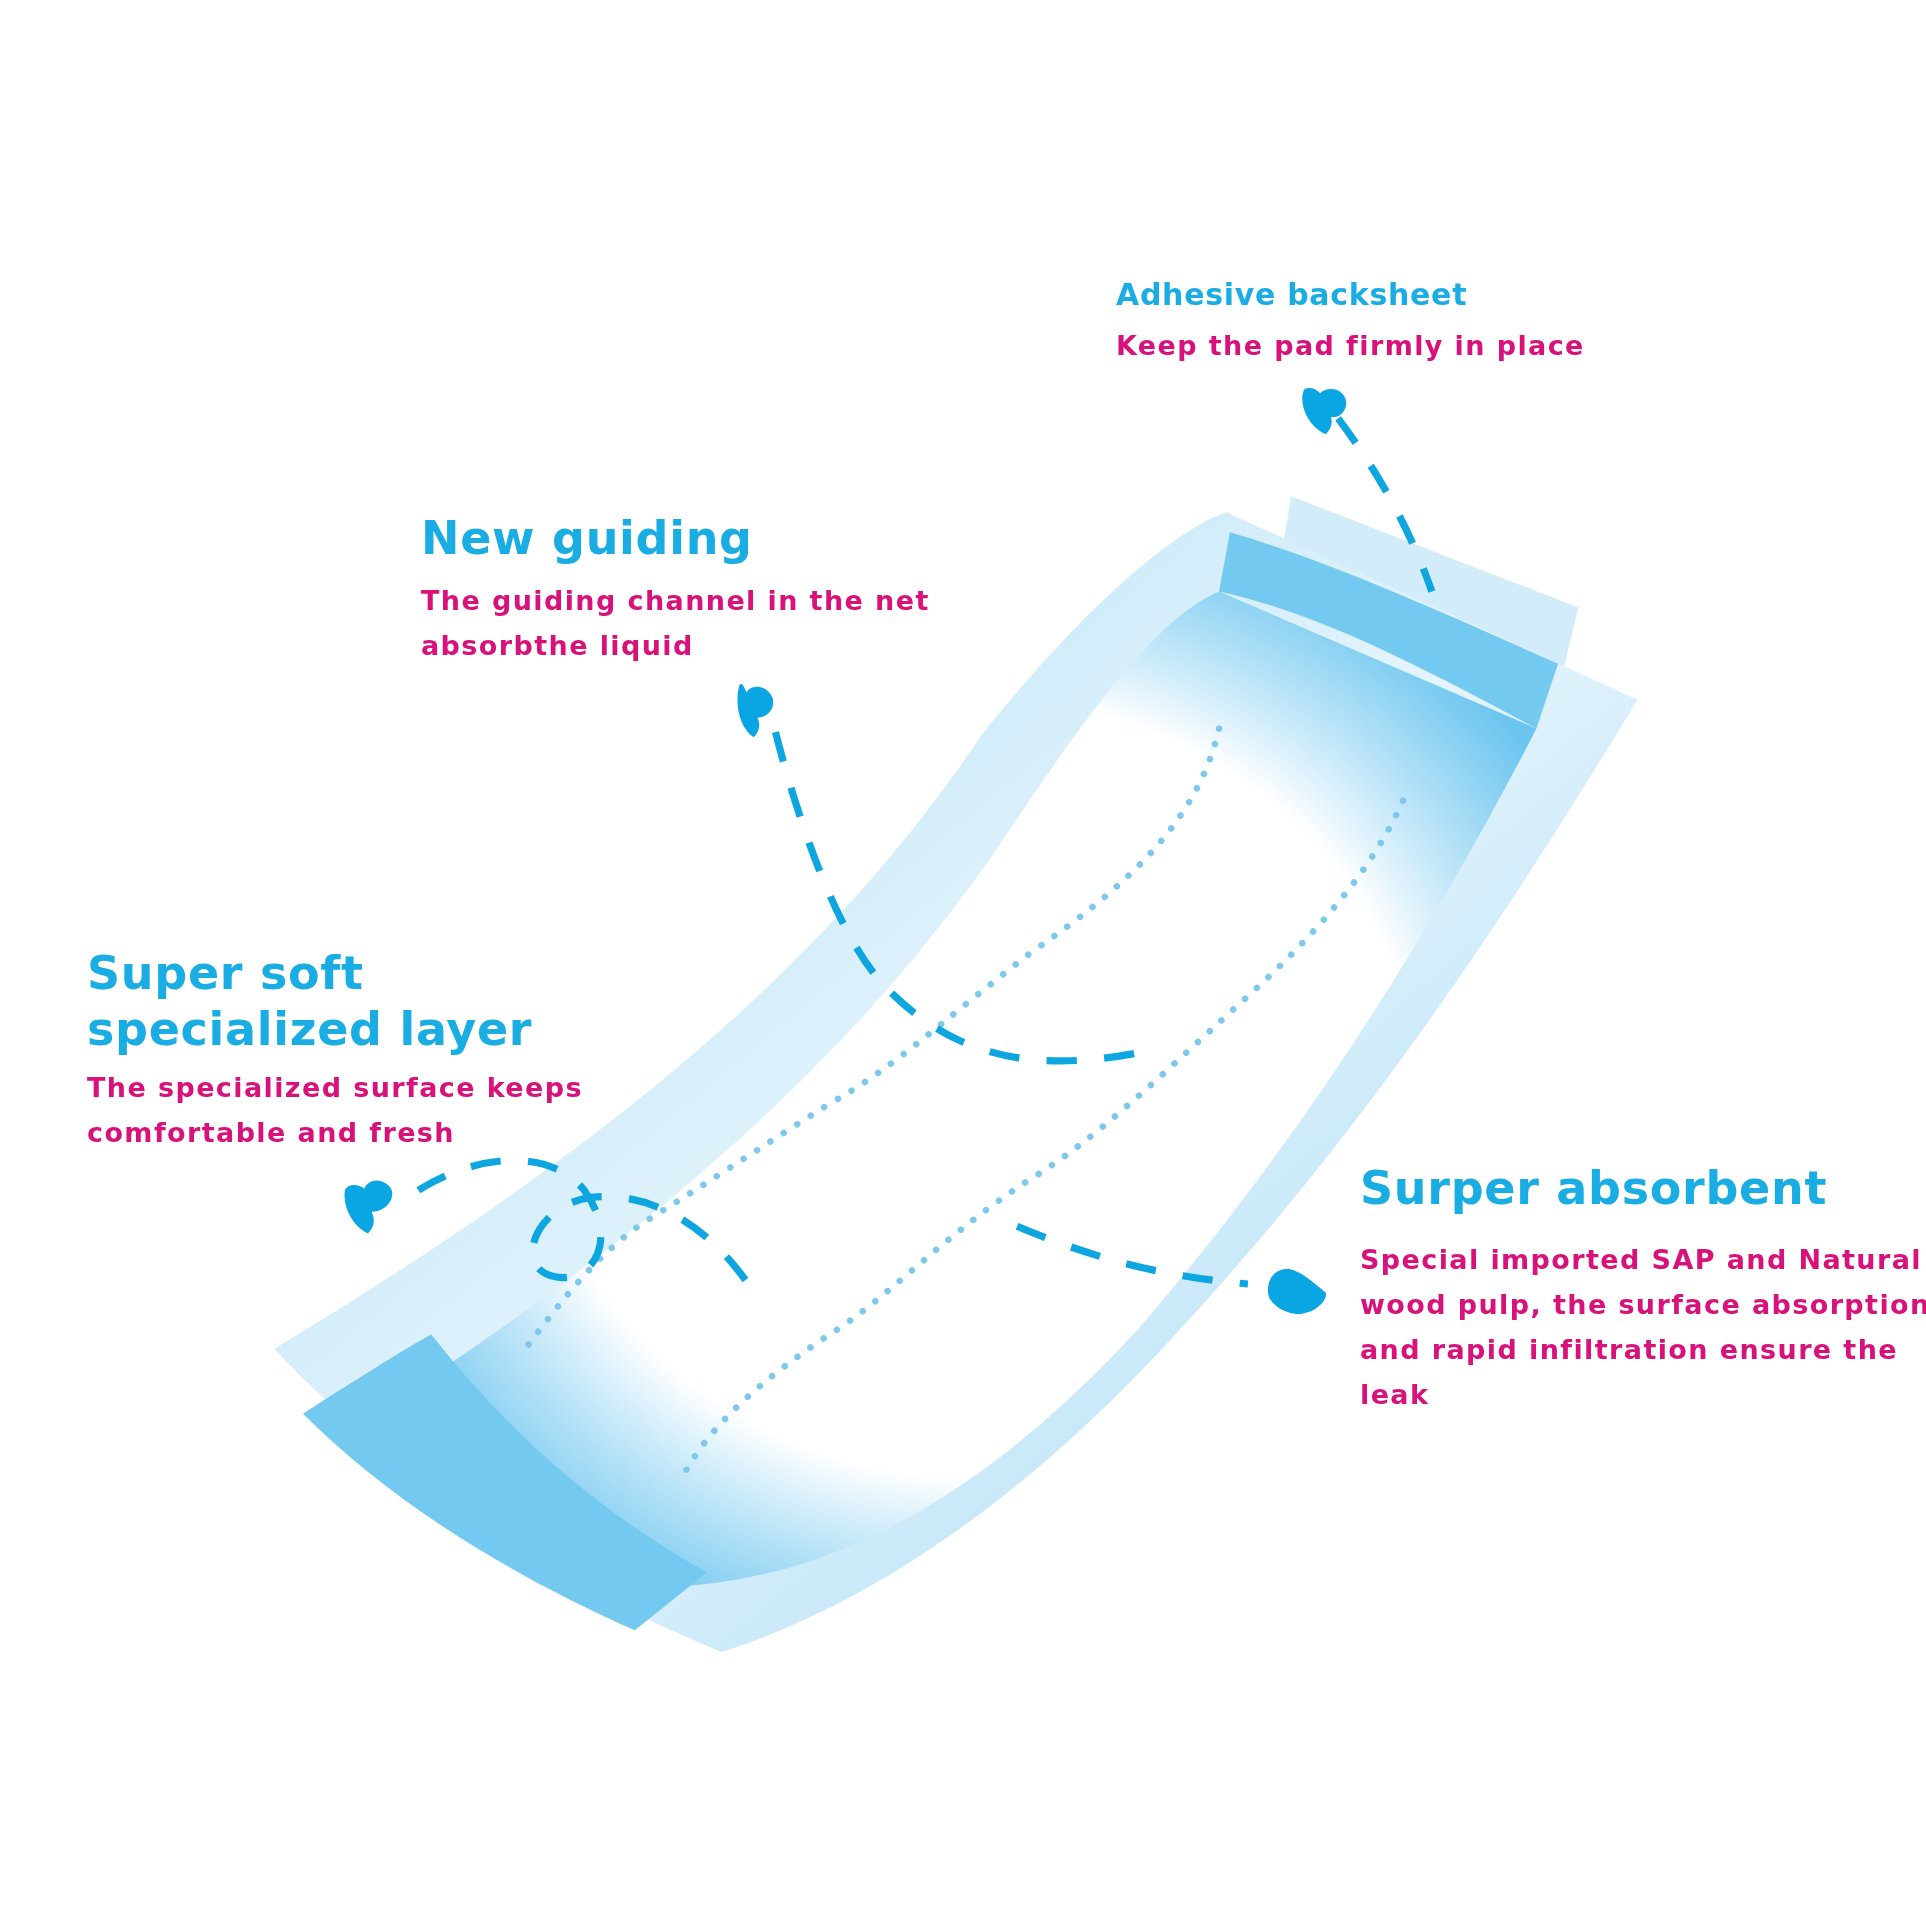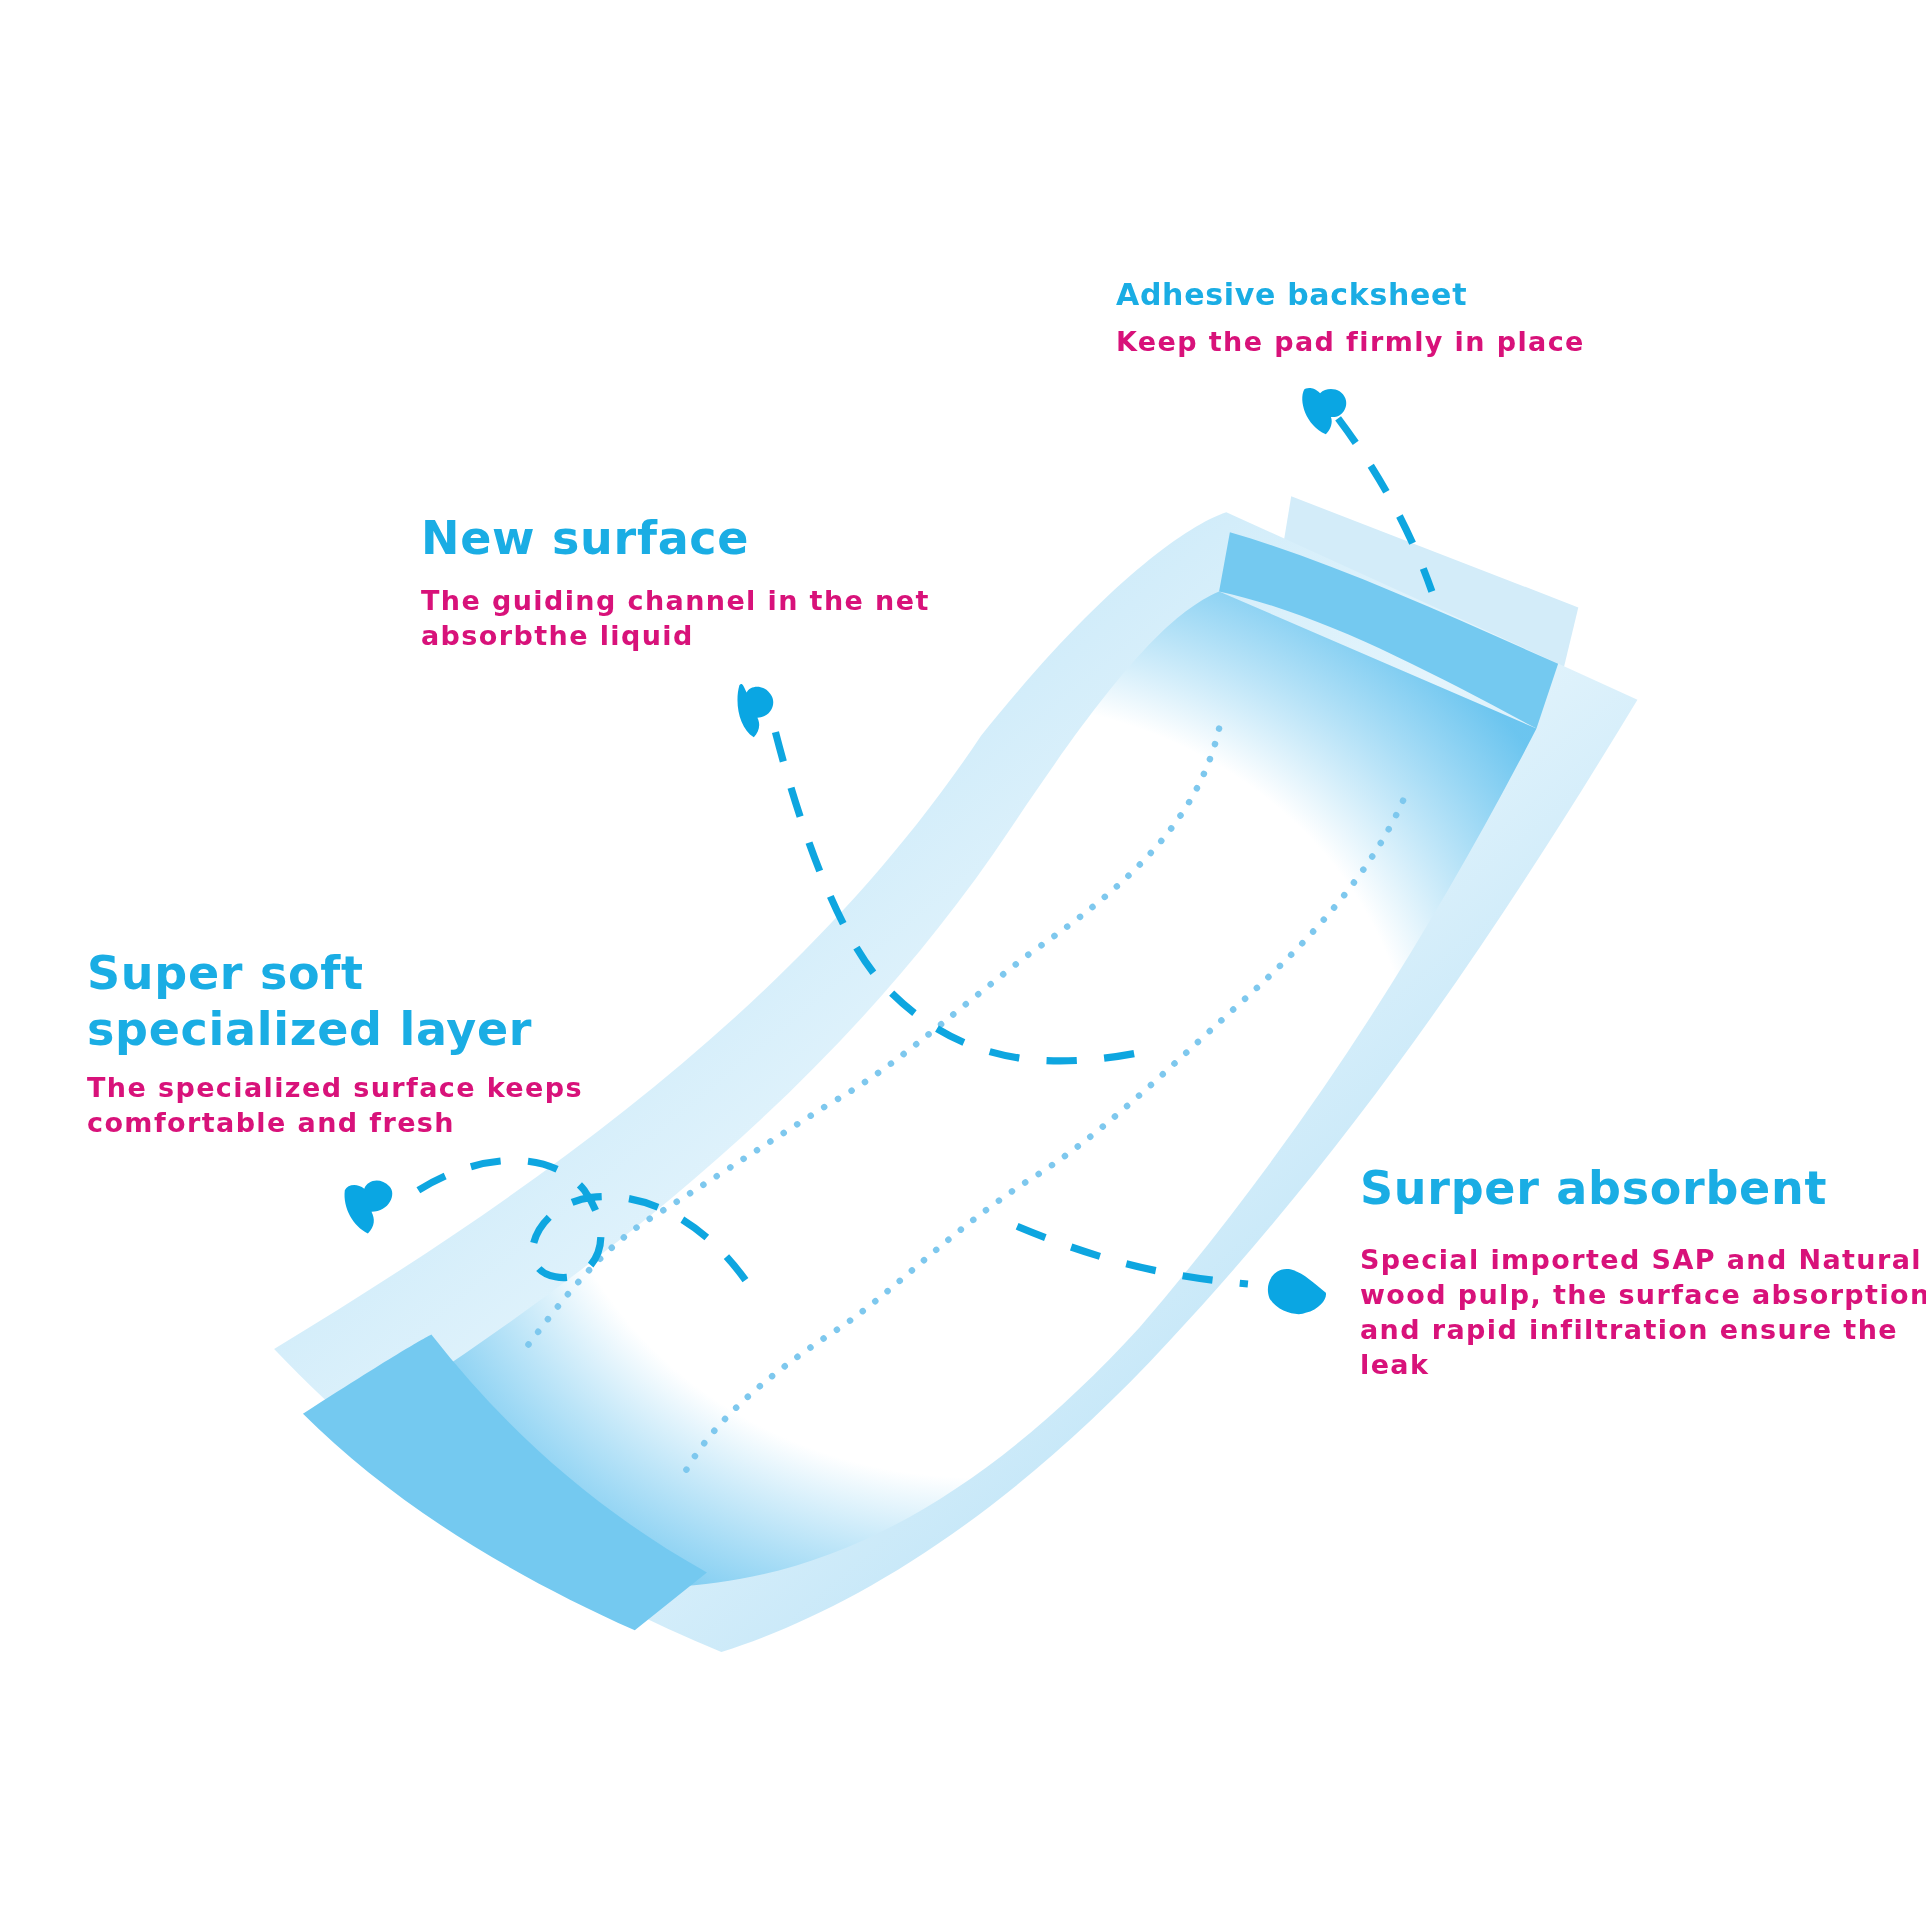--- a/index.html
+++ b/index.html
@@ -3,21 +3,21 @@
 <meta charset="utf-8">
 <style>
   html, body { margin:0; padding:0; background:#ffffff; }
   body { width:1926px; height:1926px; position:relative; overflow:hidden;
          font-family:"DejaVu Sans","Liberation Sans",sans-serif; }
   .canvas { position:absolute; left:0; top:0; width:1724px; height:1926px; }
   svg.art { position:absolute; left:0; top:0; }
   .callout { position:absolute; }
   .title { color:#1aade4; font-weight:bold; letter-spacing:0.7px; margin:0; }
   .desc { color:#d8127a; font-weight:bold; letter-spacing:1.4px; margin:0; }
-  .desc span { display:block; white-space:nowrap; }
+  .desc span { display:block; white-space:nowrap;margin-top:10px; }
   .title span { display:block; white-space:nowrap; }
 
   #c-adhesive { left:1116px; top:273px; }
   #c-adhesive .title { font-size:30px; line-height:43px; }
   #c-adhesive .desc { font-size:27px; line-height:39px; margin-top:5.8px; }
 
   #c-newdesign { left:421px; top:509px; }
   #c-newdesign .title { font-size:46px; line-height:58px; }
   #c-newdesign .desc { font-size:27px; line-height:35px; margin-top:16px; }
 
@@ -92,21 +92,21 @@
     <h3 class="title">
       <span>Adhesive backsheet</span>
     </h3>
     <p class="desc">
       <span>Keep the pad firmly in place</span>
     </p>
   </div>
 
   <div class="callout" id="c-newdesign">
     <h2 class="title">
-      <span>New surface</span>
+      <span>New guiding</span>
     </h2>
     <p class="desc">
       <span>The guiding channel in the net</span>
       <span>absorbthe liquid</span>
     </p>
   </div>
 
   <div class="callout" id="c-soft">
     <h2 class="title">
       <span>Super soft</span>

